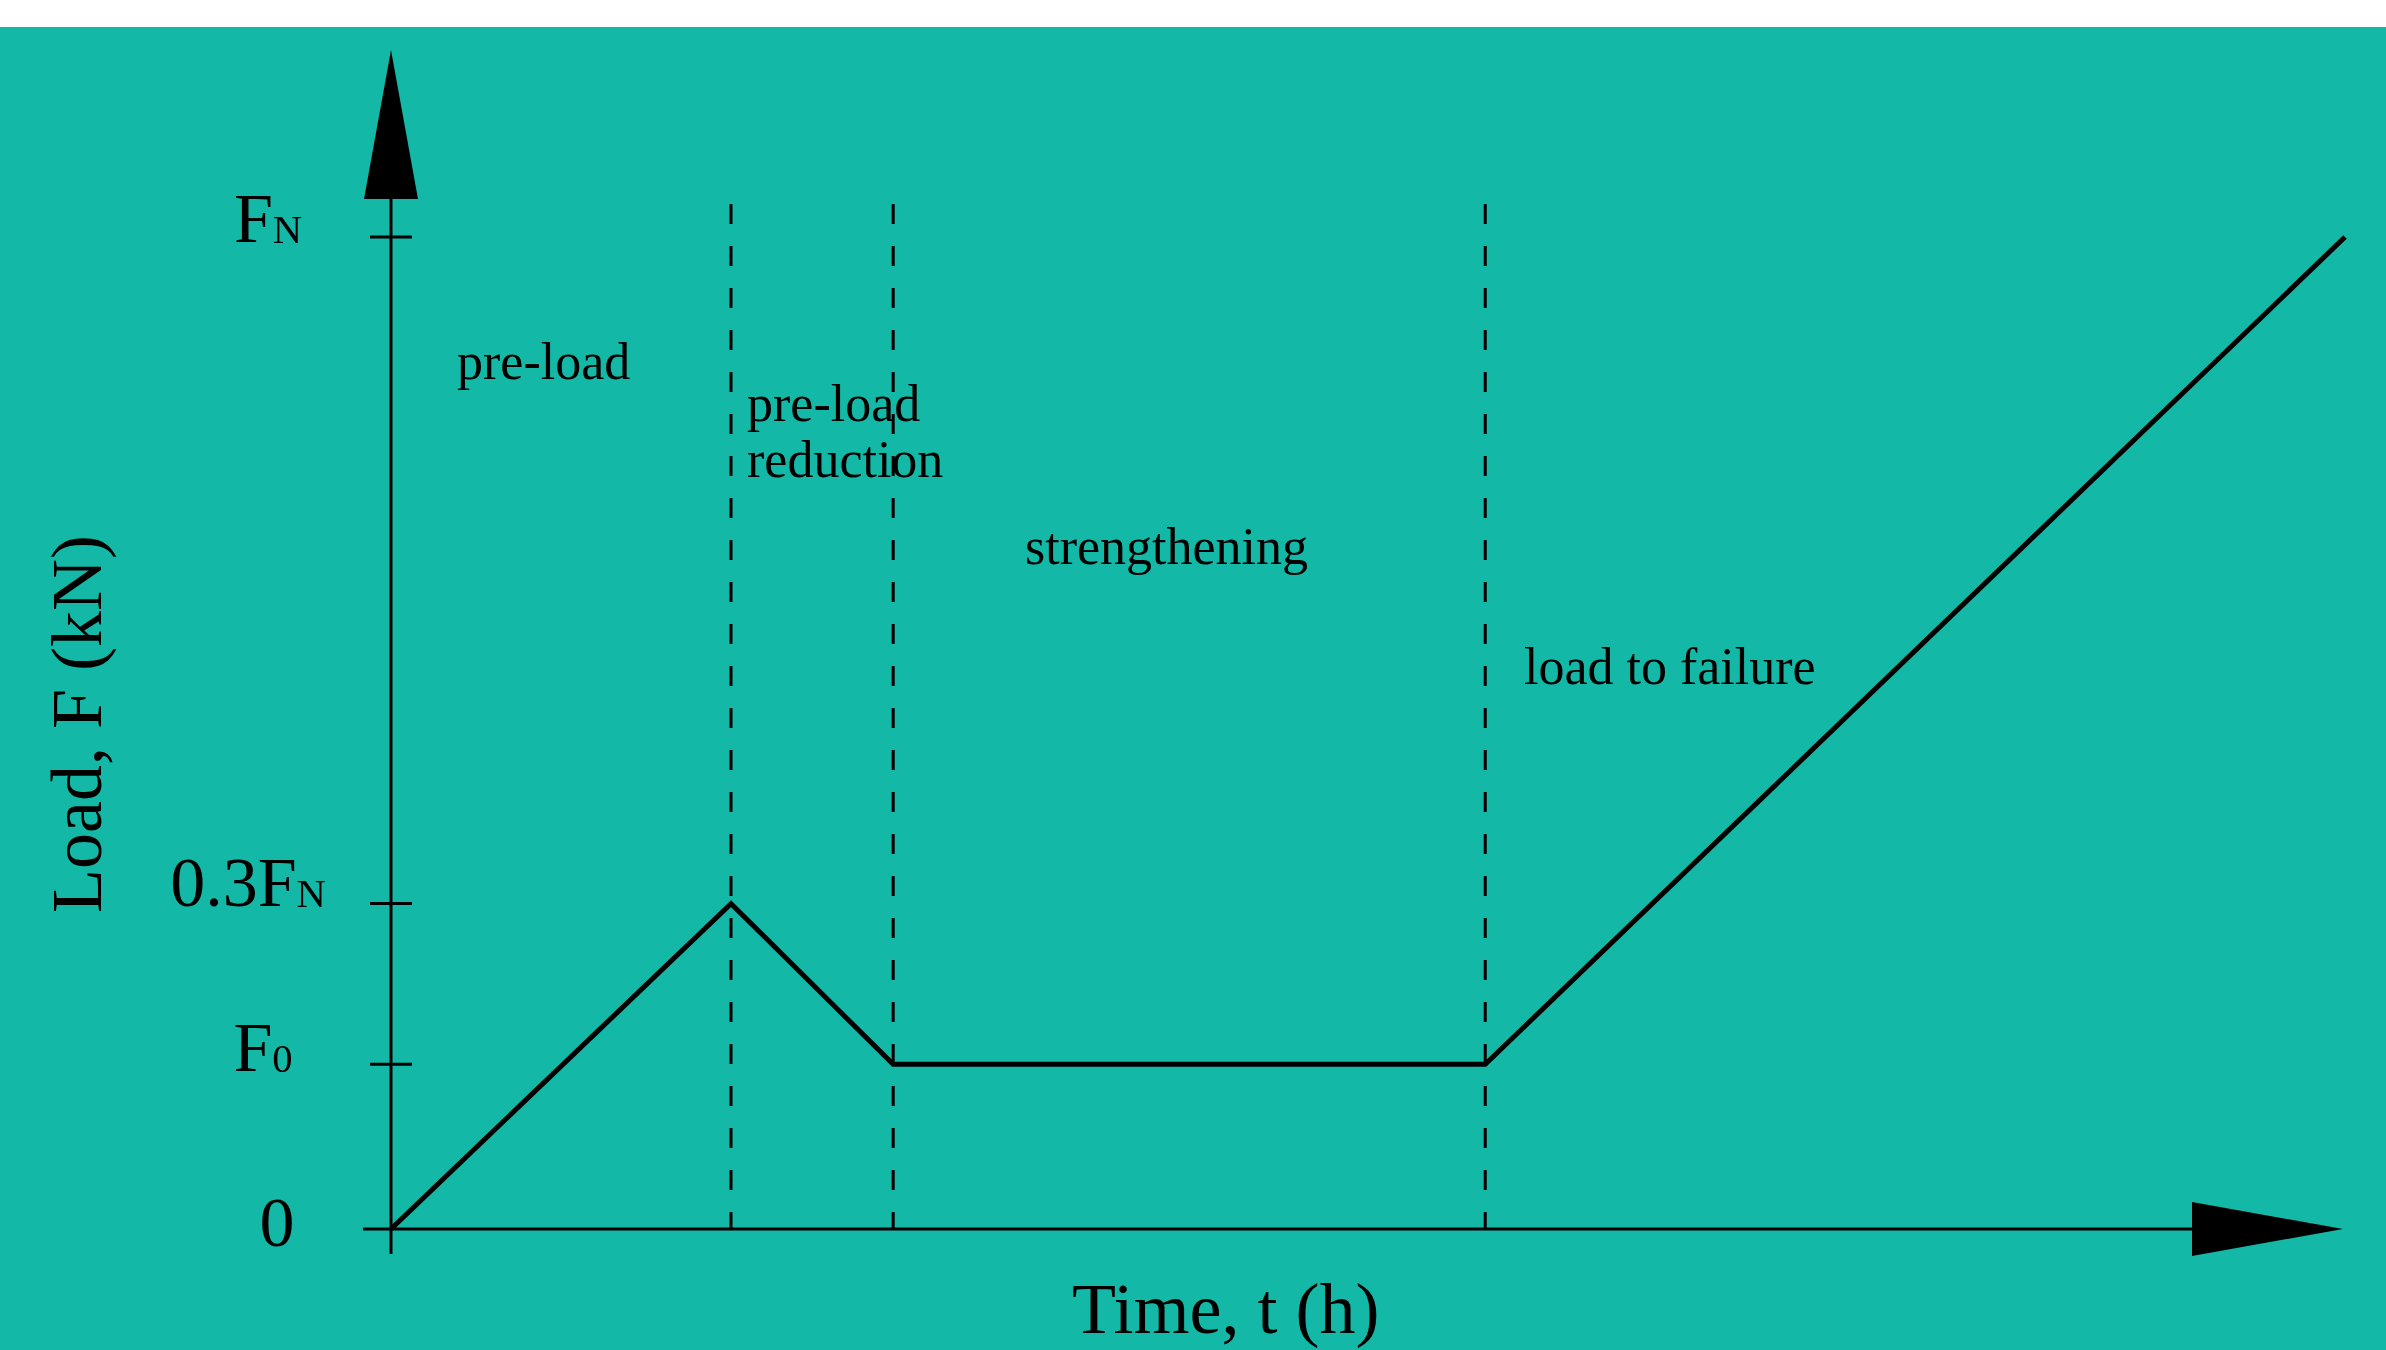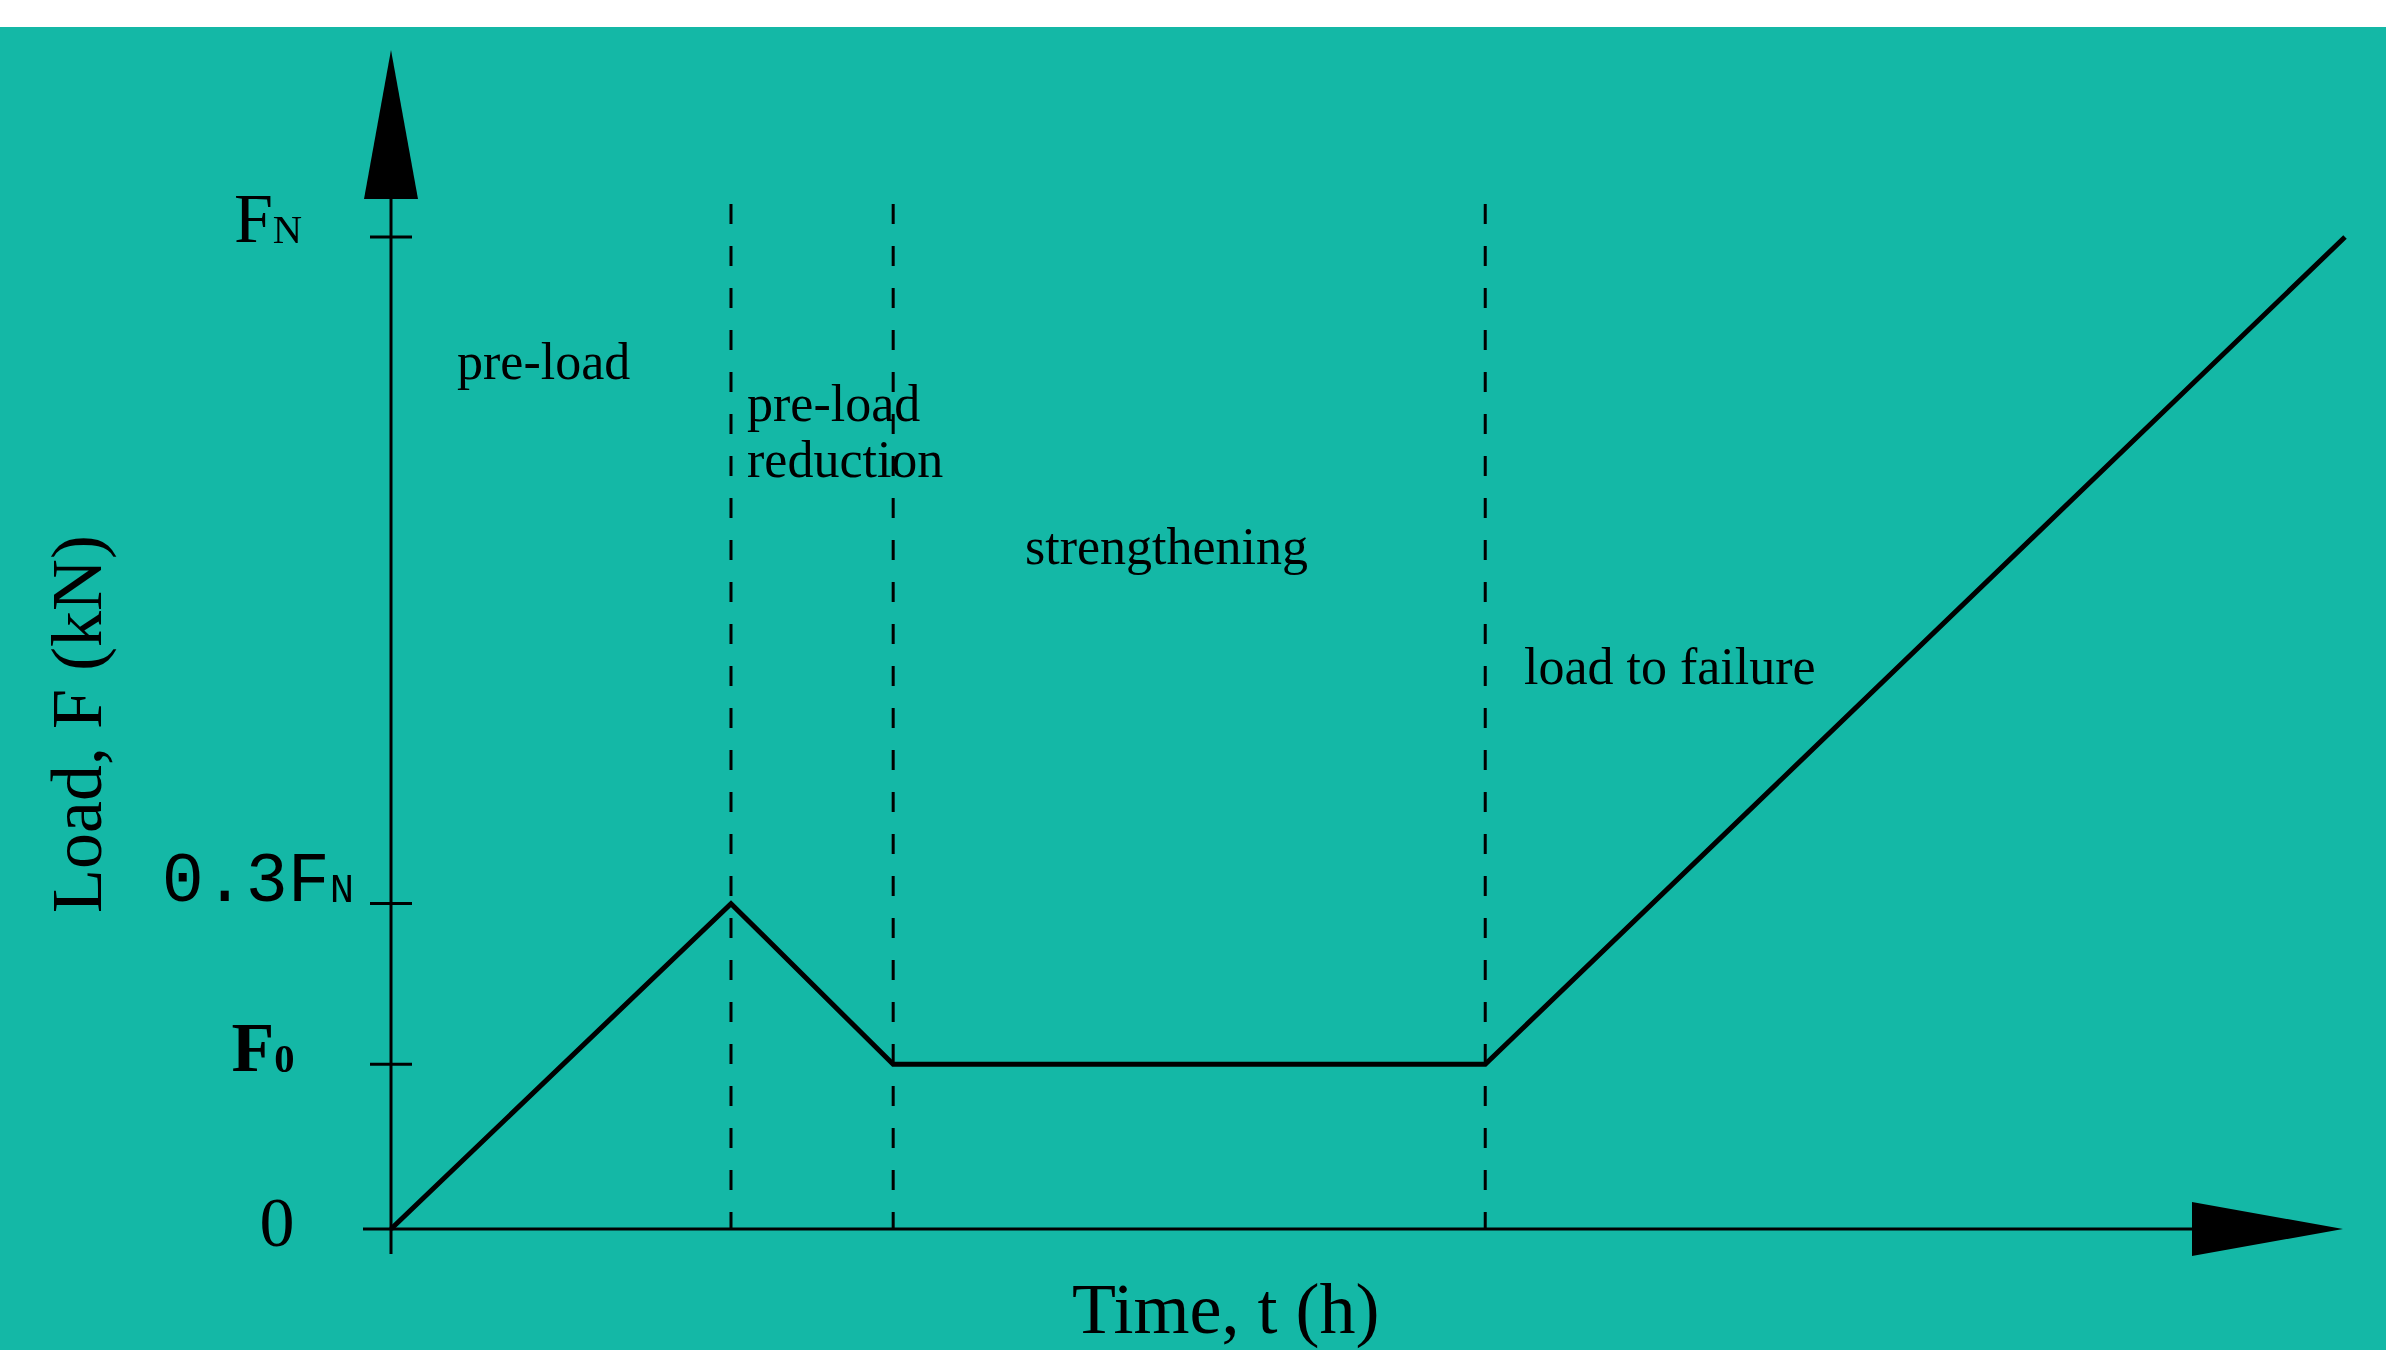--- a/index.html
+++ b/index.html
@@ -10,22 +10,22 @@
     color:#000000;
     font-family:"Liberation Serif","DejaVu Serif",serif;
     overflow:hidden;
     margin-top:27px;
   }
   .fig svg{position:absolute;left:0;top:0;width:2386px;height:1350px;}
   .lbl{position:absolute;white-space:nowrap;line-height:1;color:#000;}
   
   .tick{font-size:70px;transform:translateX(-50%);}
   .tick-fn  {left:268px;top:157px;}
-  .tick-03fn{left:258px;top:821px;font-family:Liberation Mono, monospace;}
-  .tick-f0  {left:263px;top:986px;font-weight:bold;}
+  .tick-03fn{left:248px;top:821px;}
+  .tick-f0  {left:263px;top:986px;}
   .tick-0   {left:277px;top:1161px;}
   .sub{font-size:0.58em;position:relative;top:0.02em;}
   
   .phase{font-size:52px;line-height:1.08;}
   .phase-1{left:457px;top:307px;}
   .phase-2{left:747px;top:349px;}
   .phase-2 span{display:block;}
   .phase-3{left:1025px;top:492px;}
   .phase-4{left:1524px;top:612px;}
   

